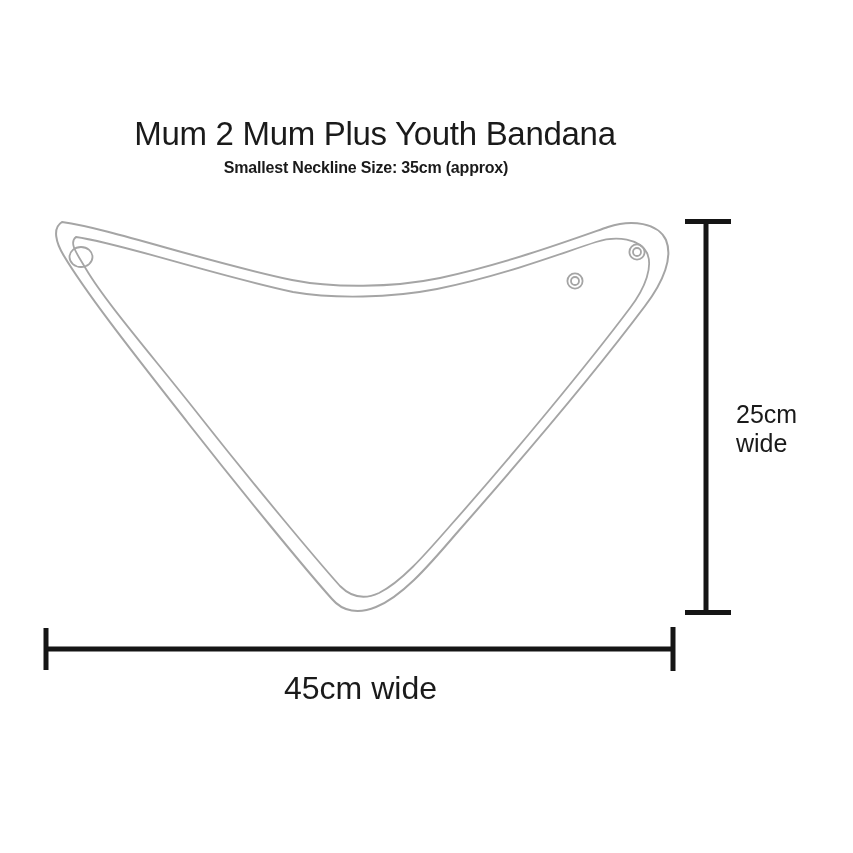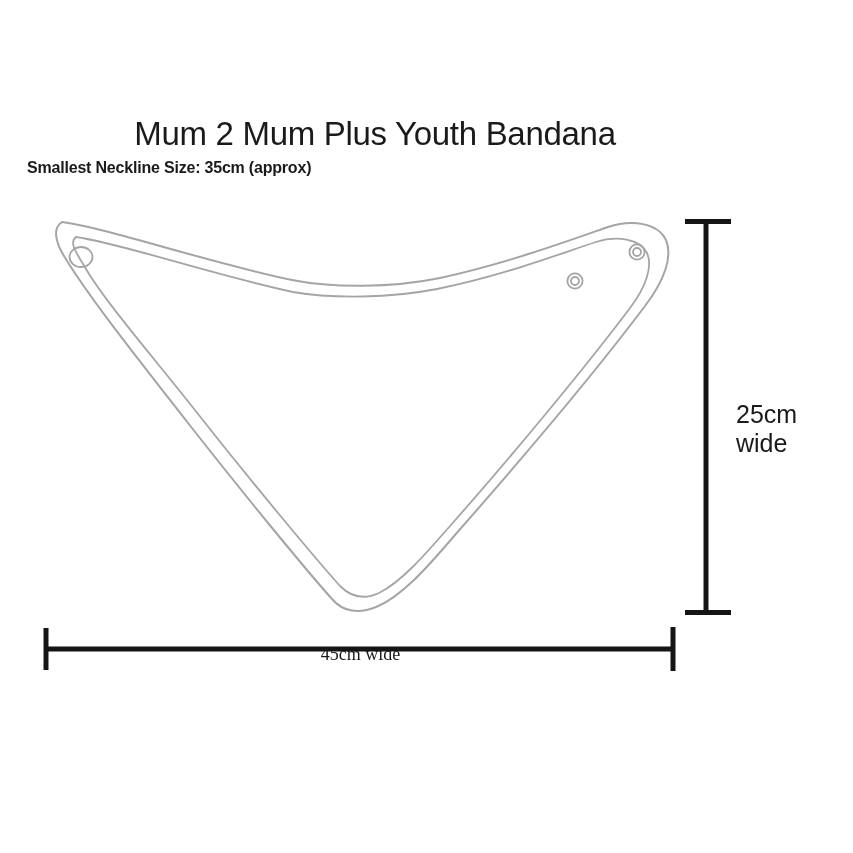--- a/index.html
+++ b/index.html
@@ -11,29 +11,29 @@
     color:var(--text,#1a1a1a);
     overflow:hidden;
   }
   .diagram{position:absolute;left:0;top:0;width:853px;height:853px;}
   .title{
     position:absolute;top:115px;left:0;width:750px;
     text-align:center;font-size:33px;font-weight:400;letter-spacing:-0.3px;
   }
   .subtitle{
     position:absolute;top:159px;left:0;width:732px;
-    text-align:left;font-size:16px;font-weight:600;letter-spacing:-0.2px;margin-left:27px;
+    text-align:center;font-size:16px;font-weight:600;letter-spacing:-0.2px;
   }
   .len-label{
     position:absolute;top:400px;left:736px;
     font-size:25px;font-weight:400;
   }
   .wid-label{
-    position:absolute;top:644px;left:0;width:721px;
-    text-align:center;font-size:18px;font-weight:400;font-family:Liberation Serif, serif;
+    position:absolute;top:670px;left:0;width:721px;
+    text-align:center;font-size:32px;font-weight:400;
   }
   .gray{fill:none;stroke:var(--outline,#a5a5a5);stroke-width:1.8px;}
   .outer{stroke-width:2px;}
   .dim line{stroke:var(--dimension-line,#151515);stroke-width:5px;}
 </style>
 </head>
 <body>
 
 <div class="canvas">
 

